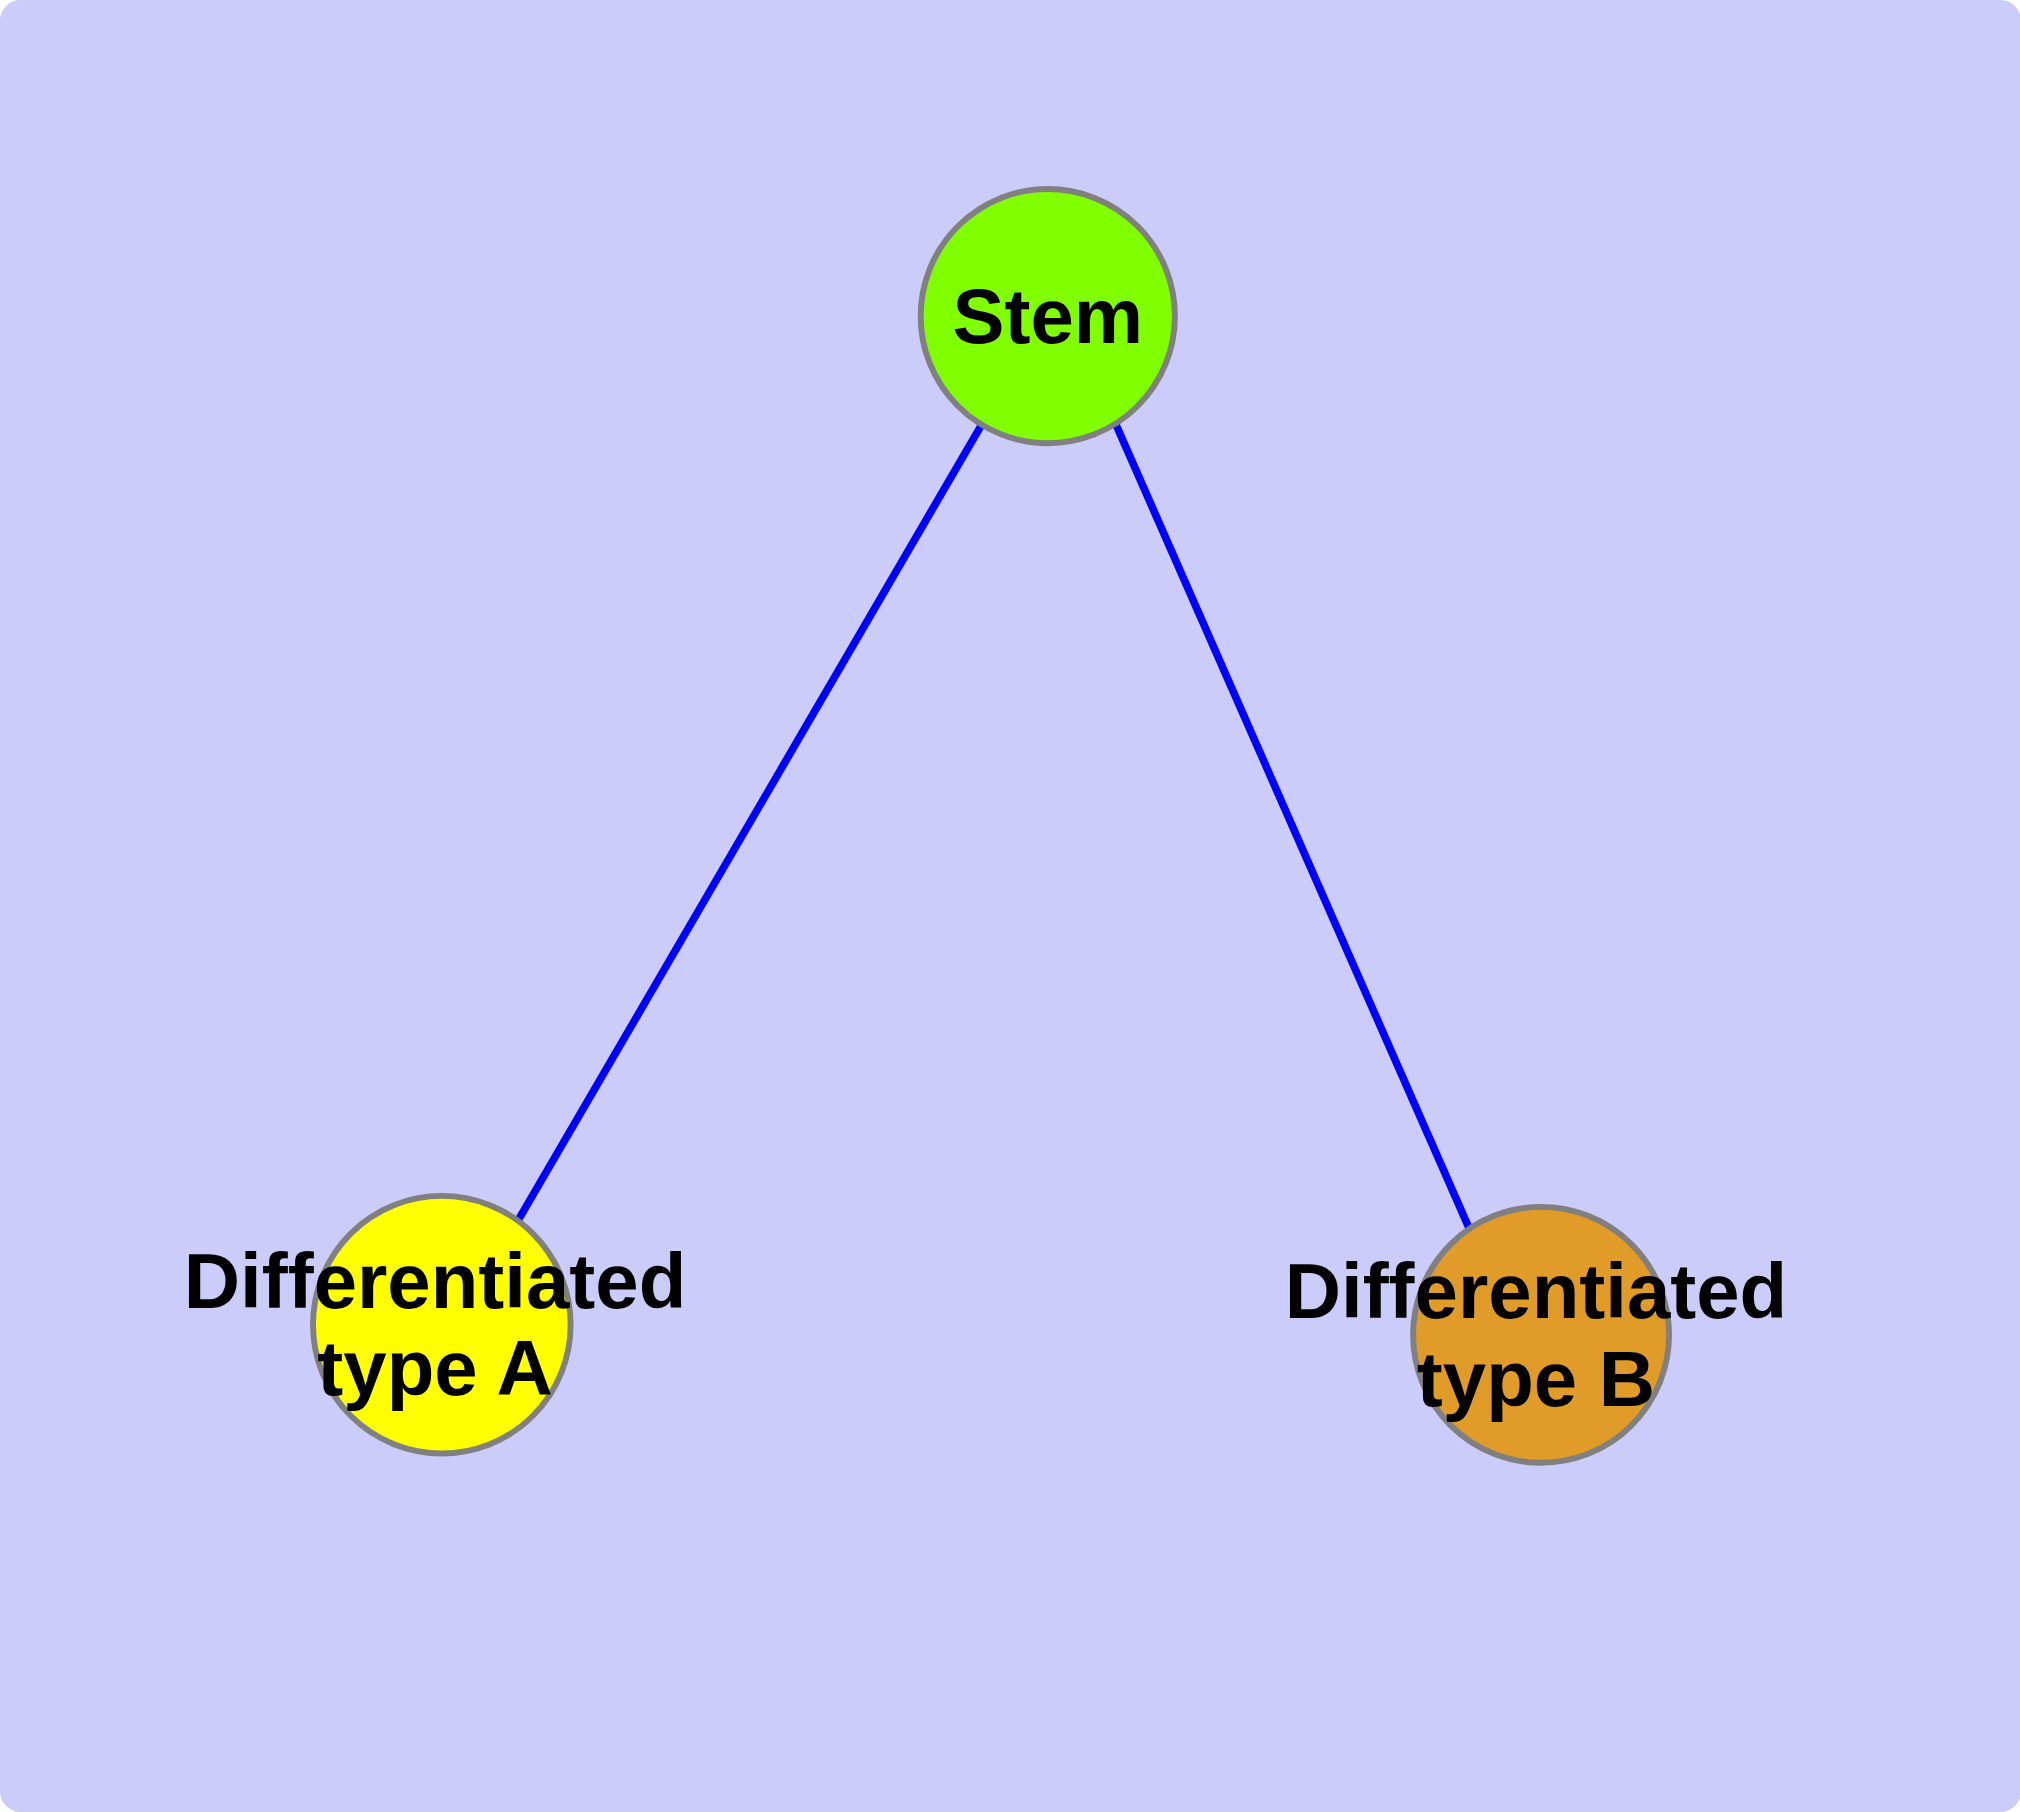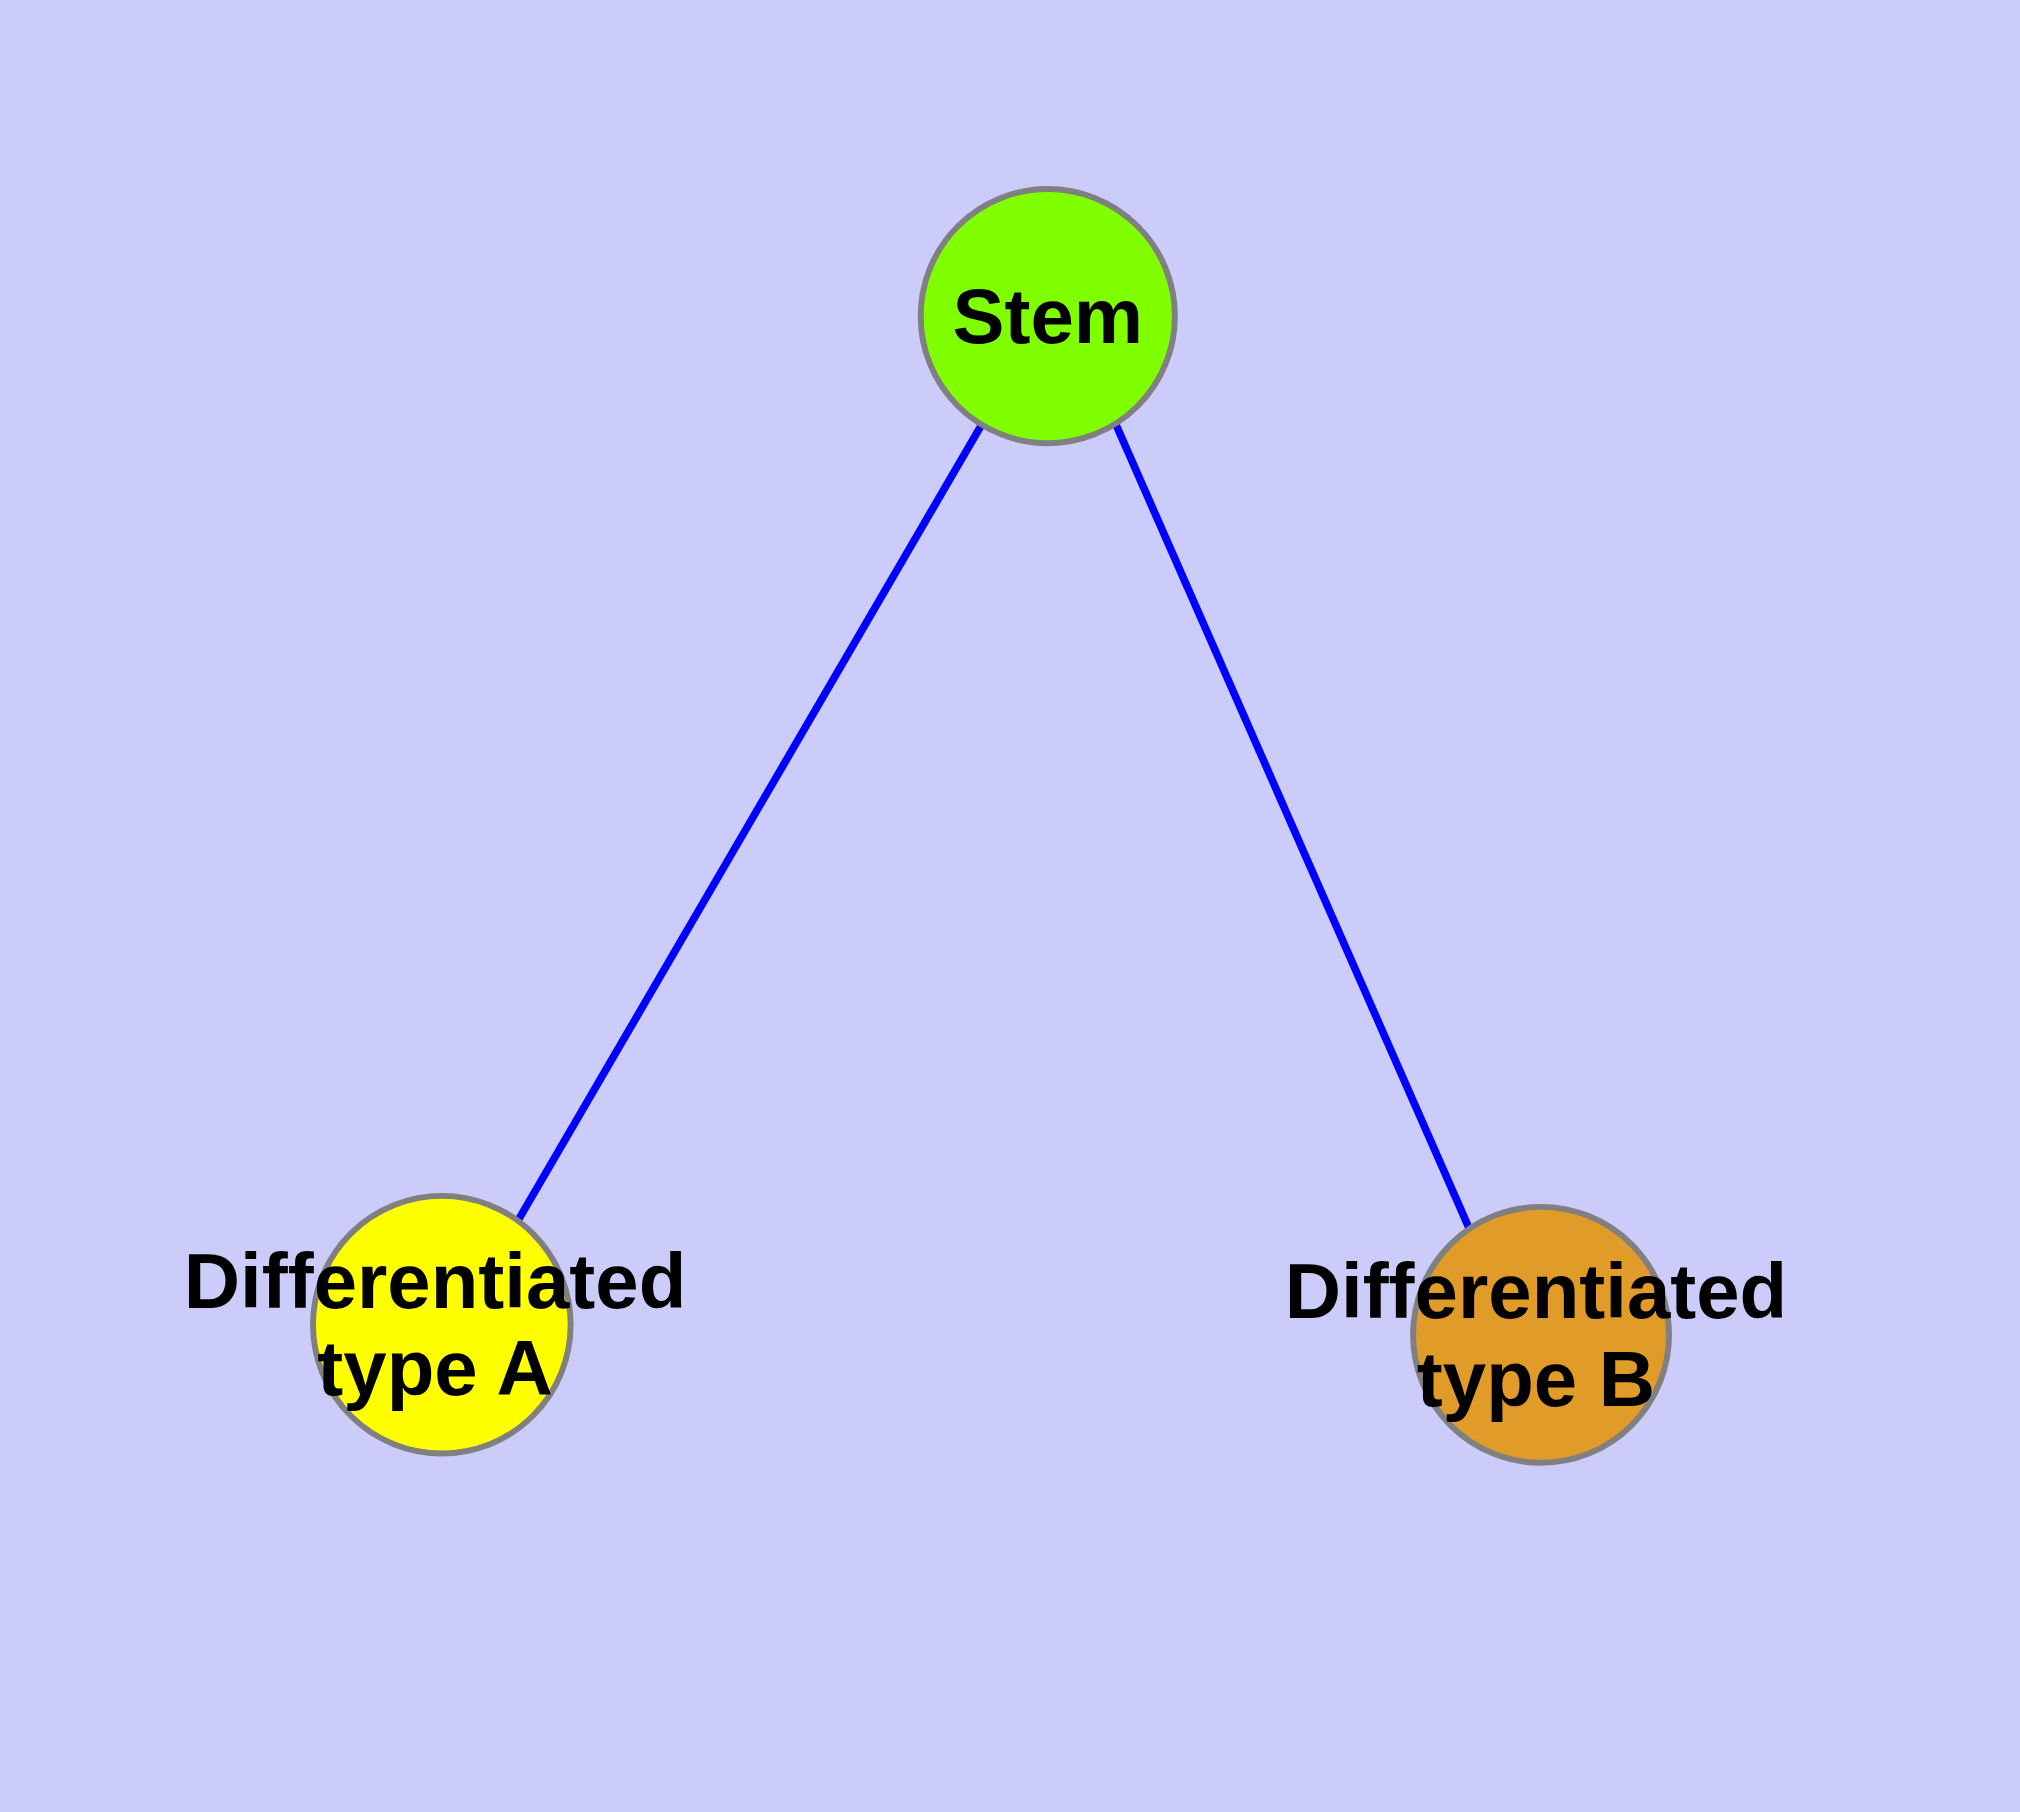--- a/index.html
+++ b/index.html
@@ -7,20 +7,21 @@
     margin: 0;
     padding: 0;
     background: #ffffff;
   }
   #canvas {
     position: relative;
     width: 2021px;
     height: 1812px;
     overflow: hidden;
     font-family: "Liberation Sans", sans-serif;
+    border-radius: 21px;
   }
   #graph-svg {
     position: absolute;
     left: 0;
     top: 0;
     width: 2021px;
     height: 1812px;
     display: block;
   }
   .node-label {

